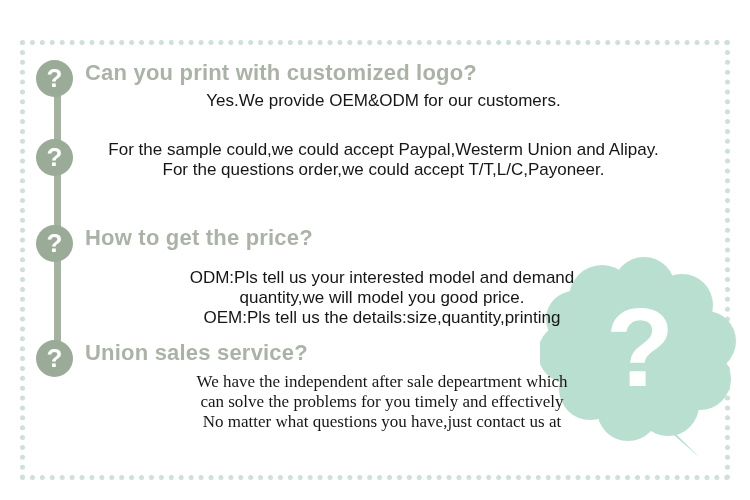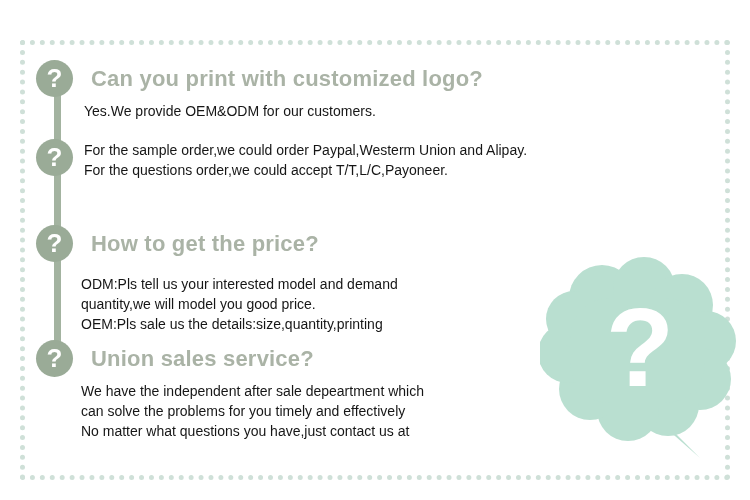--- a/index.html
+++ b/index.html
@@ -90,53 +90,54 @@
   }
 
   .faq-body {
     position: absolute;
     left: 47px;
     top: -3px;
     width: 600px;
   }
 
   .faq-q {
-    margin: 8px;
+    margin: 2px;
     font-size: 22px;
     font-weight: bold;
     color: #aab3a6;
     letter-spacing: 0.2px;
     line-height: 28px;
     white-space: nowrap;
   }
 
   .faq-a {
     margin: 3px 0 0 0;
-    font-size: 14px;
+    font-size: 17px;
     font-weight: normal;
     color: #161616;
     line-height: 20px;
+    text-align: center;
   }
   .faq-a .ln {
     display: block;
     white-space: nowrap;
   }
 
   
   #item-0 { top: 60px; }
   #item-0 .faq-a { margin-top: 4px; margin-left: 1px; }
 
   #item-1 { top: 139px; }
   #item-1 .faq-a { margin-top: 4px; margin-left: 1px; }
 
   #item-2 { top: 225px; }
   #item-2 .faq-a { margin-top: 16px; margin-left: -2px; }
 
   #item-3 { top: 340px; }
-  #item-3 .faq-a { margin-top: 5px; margin-left: -2px; }
+  #item-3 .faq-a { margin-top: 5px; margin-left: -2px; font-family: Liberation Serif, serif; }
 </style>
 </head>
 <body>
 
 <div id="canvas">
 
   <div class="dotted-frame"></div>
 
   <div class="bubble-wrap">
     <svg viewBox="0 0 200 215" xmlns="http://www.w3.org/2000/svg" aria-hidden="true">
@@ -172,34 +173,34 @@
         <p class="faq-a">
           <span class="ln">Yes.We provide OEM&amp;ODM for our customers.</span>
         </p>
       </div>
     </div>
 
     <div class="faq-item" id="item-1">
       <div class="badge">?</div>
       <div class="faq-body">
         <p class="faq-a">
-          <span class="ln">For the sample order,we could order Paypal,Westerm Union and Alipay.</span>
+          <span class="ln">For the sample could,we could accept Paypal,Westerm Union and Alipay.</span>
           <span class="ln">For the questions order,we could accept T/T,L/C,Payoneer.</span>
         </p>
       </div>
     </div>
 
     <div class="faq-item" id="item-2">
       <div class="badge">?</div>
       <div class="faq-body">
         <p class="faq-q">How to get the price?</p>
         <p class="faq-a">
           <span class="ln">ODM:Pls tell us your interested model and demand</span>
           <span class="ln">quantity,we will model you good price.</span>
-          <span class="ln">OEM:Pls sale us the details:size,quantity,printing</span>
+          <span class="ln">OEM:Pls tell us the details:size,quantity,printing</span>
         </p>
       </div>
     </div>
 
     <div class="faq-item" id="item-3">
       <div class="badge">?</div>
       <div class="faq-body">
         <p class="faq-q">Union sales service?</p>
         <p class="faq-a">
           <span class="ln">We have the independent after sale depeartment which</span>

